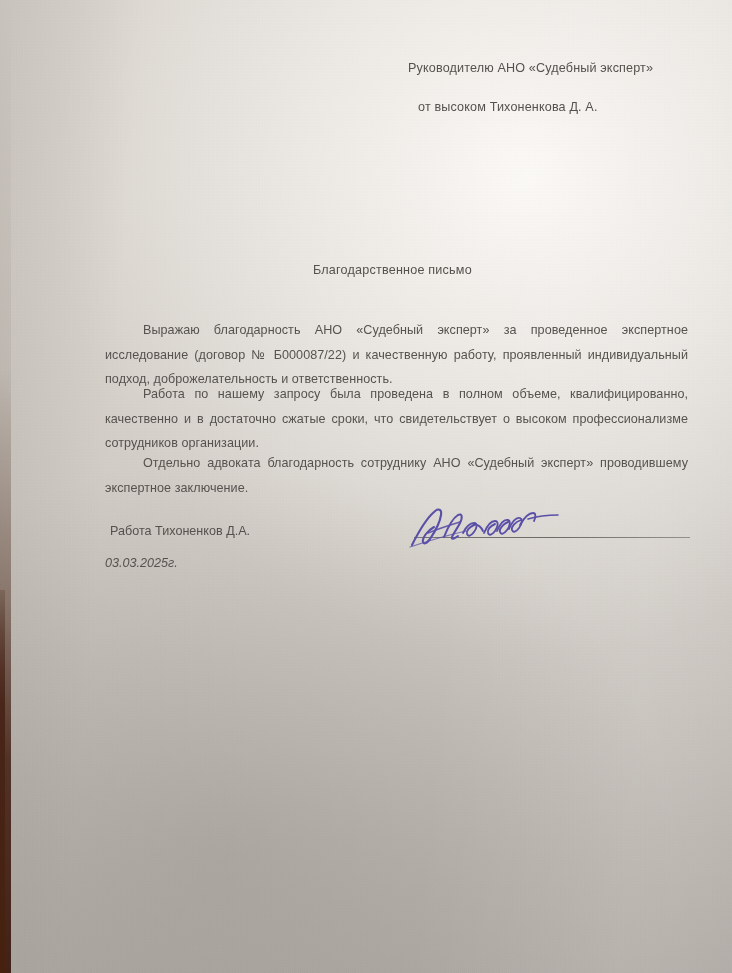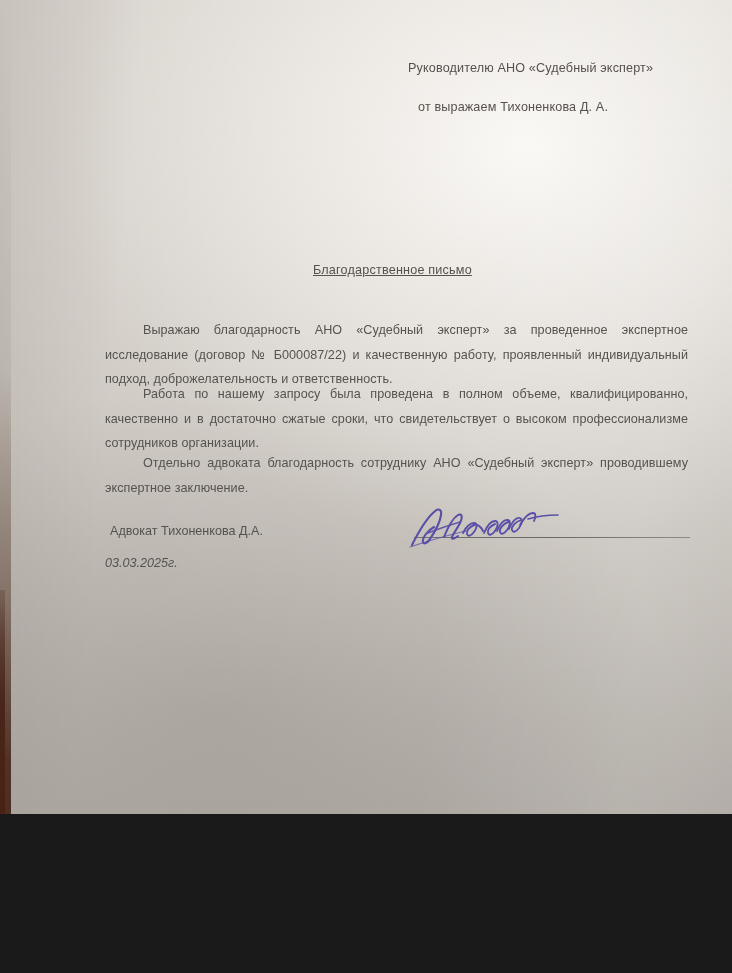--- a/index.html
+++ b/index.html
@@ -4,21 +4,21 @@
 <style>
   html, body {
     margin: 0;
     padding: 0;
     background: #1a1a1a;
   }
 
   #page {
     position: relative;
     width: 732px;
-    height: 814px;
+    height: 973px;
     overflow: hidden;
     background: #cdc8c1;
     font-family: "Liberation Sans", sans-serif;
   }
 
   
   .paper {
     position: absolute;
     inset: 0;
     background:
@@ -121,21 +121,20 @@
   .addr-2 { left: 418px; top: 100px; }
 
   .doc-title {
     position: absolute;
     left: 313px;
     top: 263px;
     font-size: 12.6px;
     letter-spacing: 0.2px;
     color: #55514d;
     white-space: nowrap;
-    text-decoration: underline;
   }
 
   .para {
     position: absolute;
     left: 105px;
     width: 583px;
     font-size: 12.6px;
     line-height: 24.5px;
     text-align: justify;
     text-indent: 38px;
@@ -196,31 +195,31 @@
   <div class="sheen"></div>
   <div class="vignette"></div>
   <div class="grain"></div>
   <div class="desk-edge"></div>
   <div class="desk-edge-inner"></div>
 
   <div class="content">
 
     <div class="addr addr-1">Руководителю АНО «Судебный эксперт»</div>
 
-    <div class="addr addr-2">от выражаем Тихоненкова Д. А.</div>
+    <div class="addr addr-2">от высоком Тихоненкова Д. А.</div>
 
     <div class="doc-title">Благодарственное письмо</div>
 
     <div class="para para-1">Выражаю благодарность АНО «Судебный эксперт» за проведенное экспертное исследование (договор № Б000087/22) и качественную работу, проявленный индивидуальный подход, доброжелательность и ответственность.</div>
 
     <div class="para para-2">Работа по нашему запросу была проведена в полном объеме, квалифицированно, качественно и в достаточно сжатые сроки, что свидетельствует о высоком профессионализме сотрудников организации.</div>
 
     <div class="para para-3">Отдельно адвоката благодарность сотруднику АНО «Судебный эксперт» проводившему экспертное заключение.</div>
 
-    <div class="sig-name">Адвокат Тихоненкова Д.А.</div>
+    <div class="sig-name">Работа Тихоненков Д.А.</div>
 
     <div class="sig-date">03.03.2025г.</div>
 
     <div class="sig-line"></div>
 
     <div class="signature">
       <svg width="152" height="46" viewBox="0 0 152 46" fill="none" xmlns="http://www.w3.org/2000/svg">
         <g stroke="#5a4fa8" stroke-linecap="round" stroke-linejoin="round" fill="none">
           <path d="M4 42 C10 30, 18 16, 26 9 C30 5, 34 6, 33 12 C32 20, 26 30, 22 36
                    C19 40, 16 42, 15 39 C14 35, 19 28, 26 24" stroke-width="2.1"></path>

